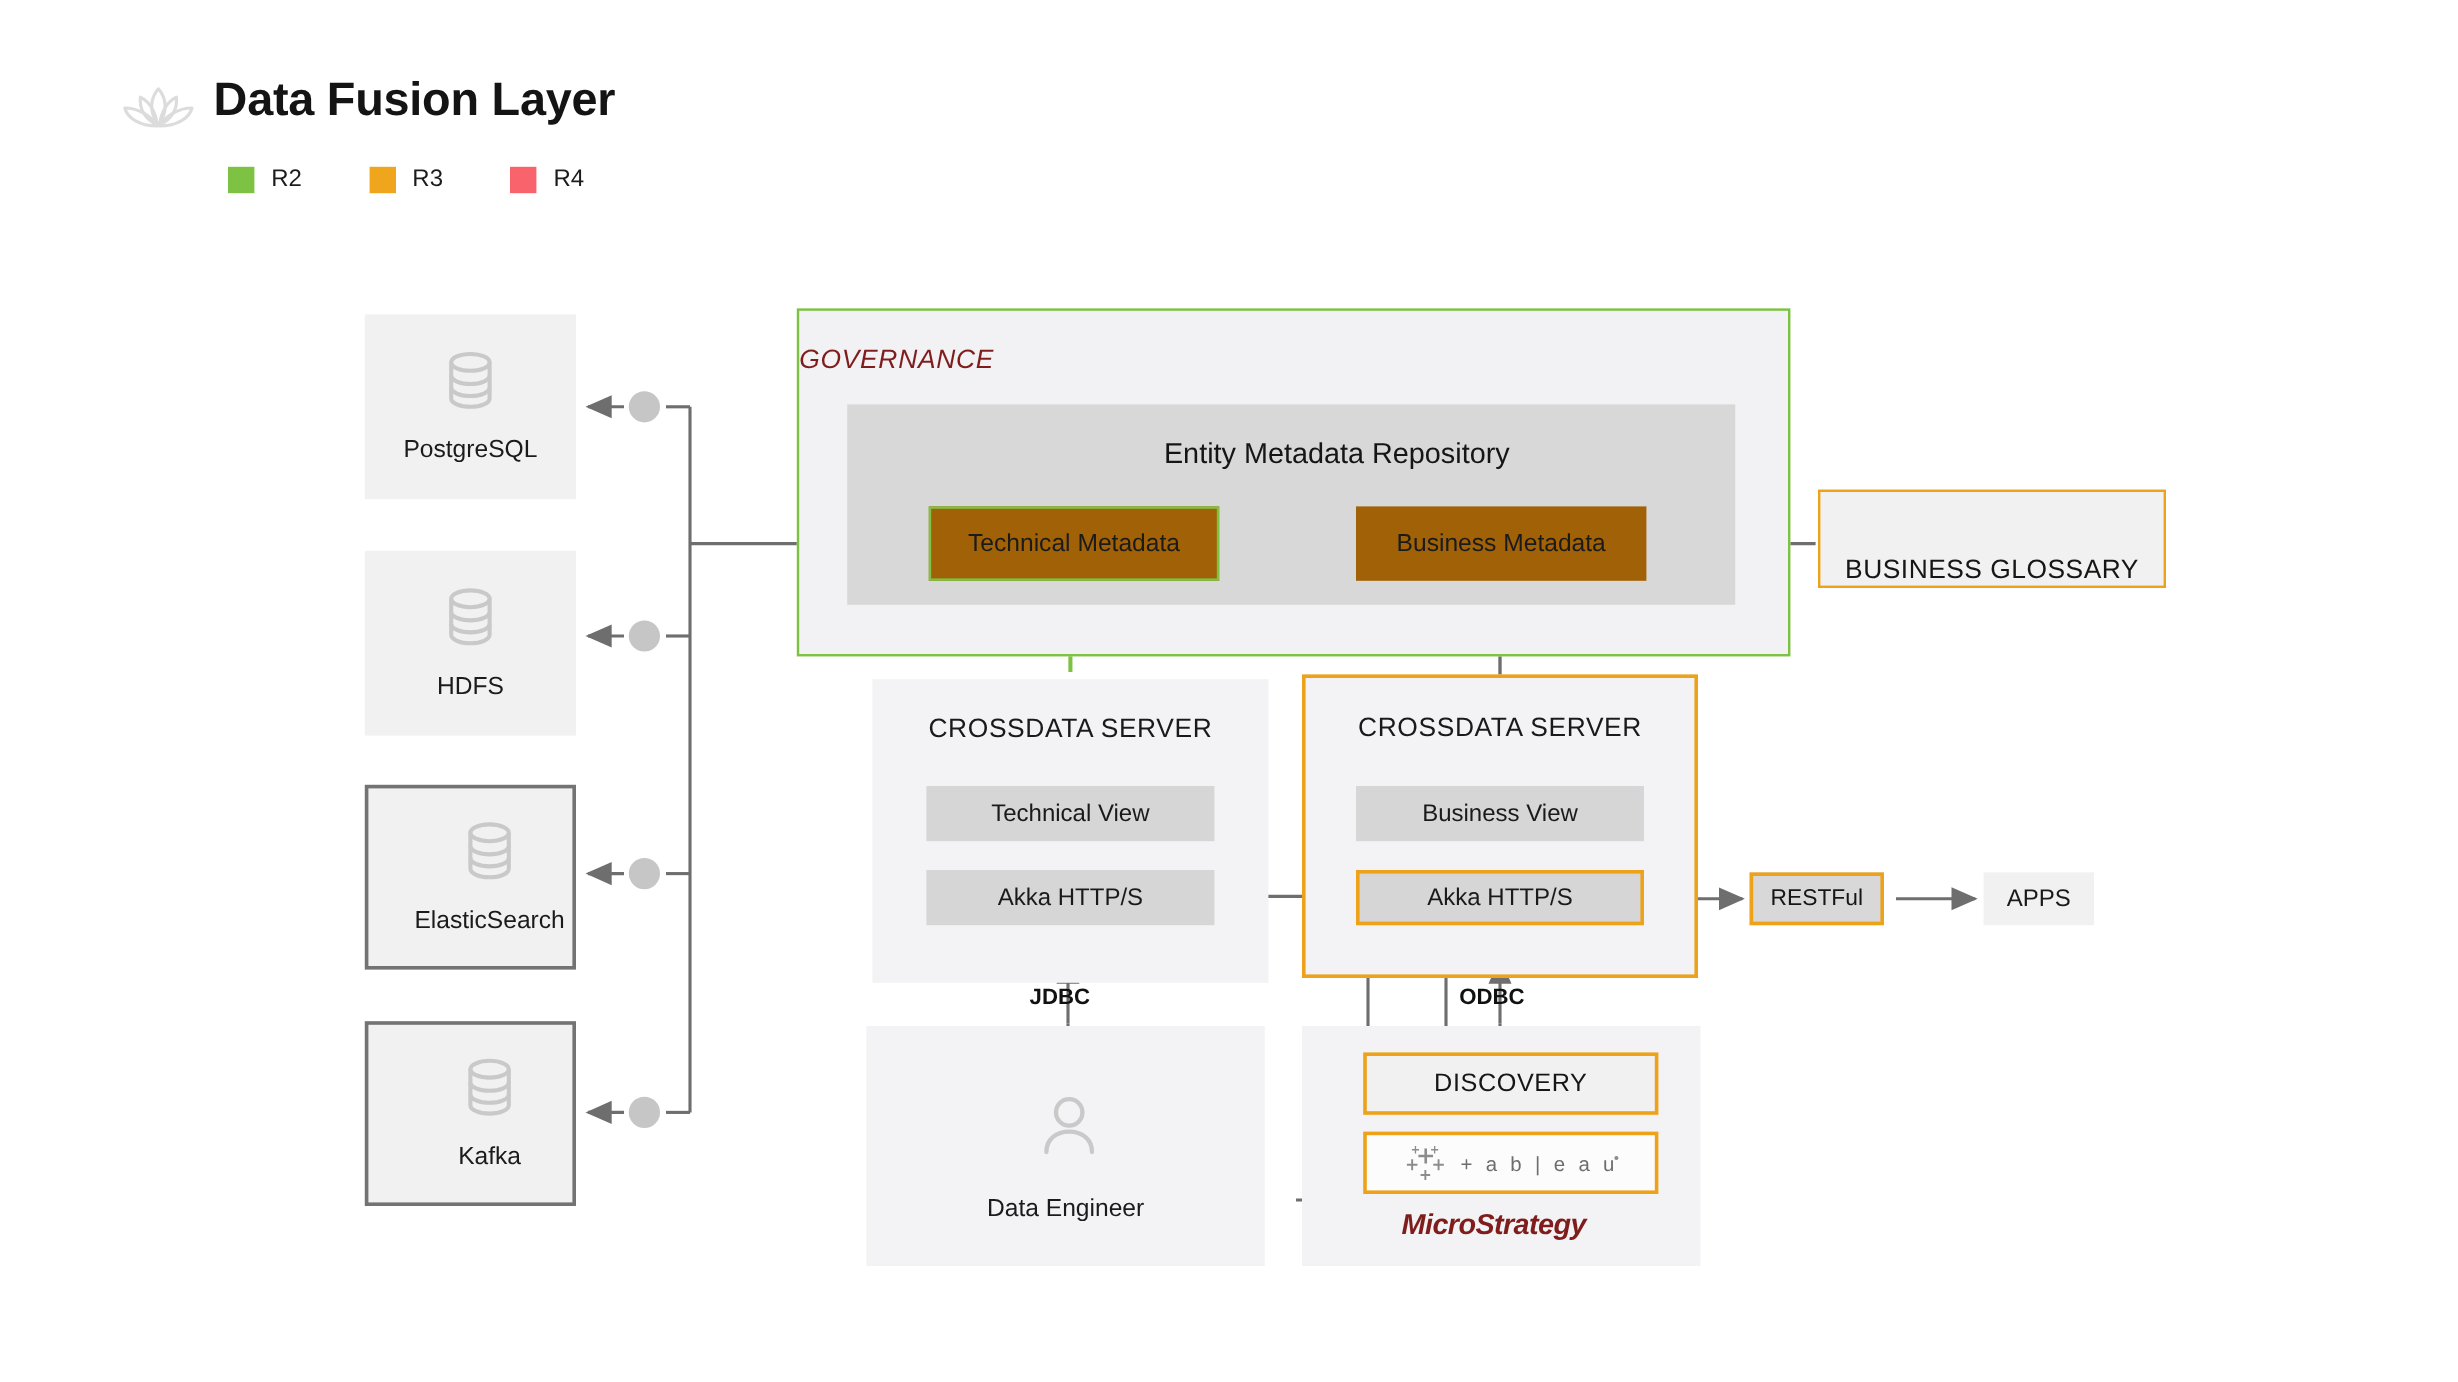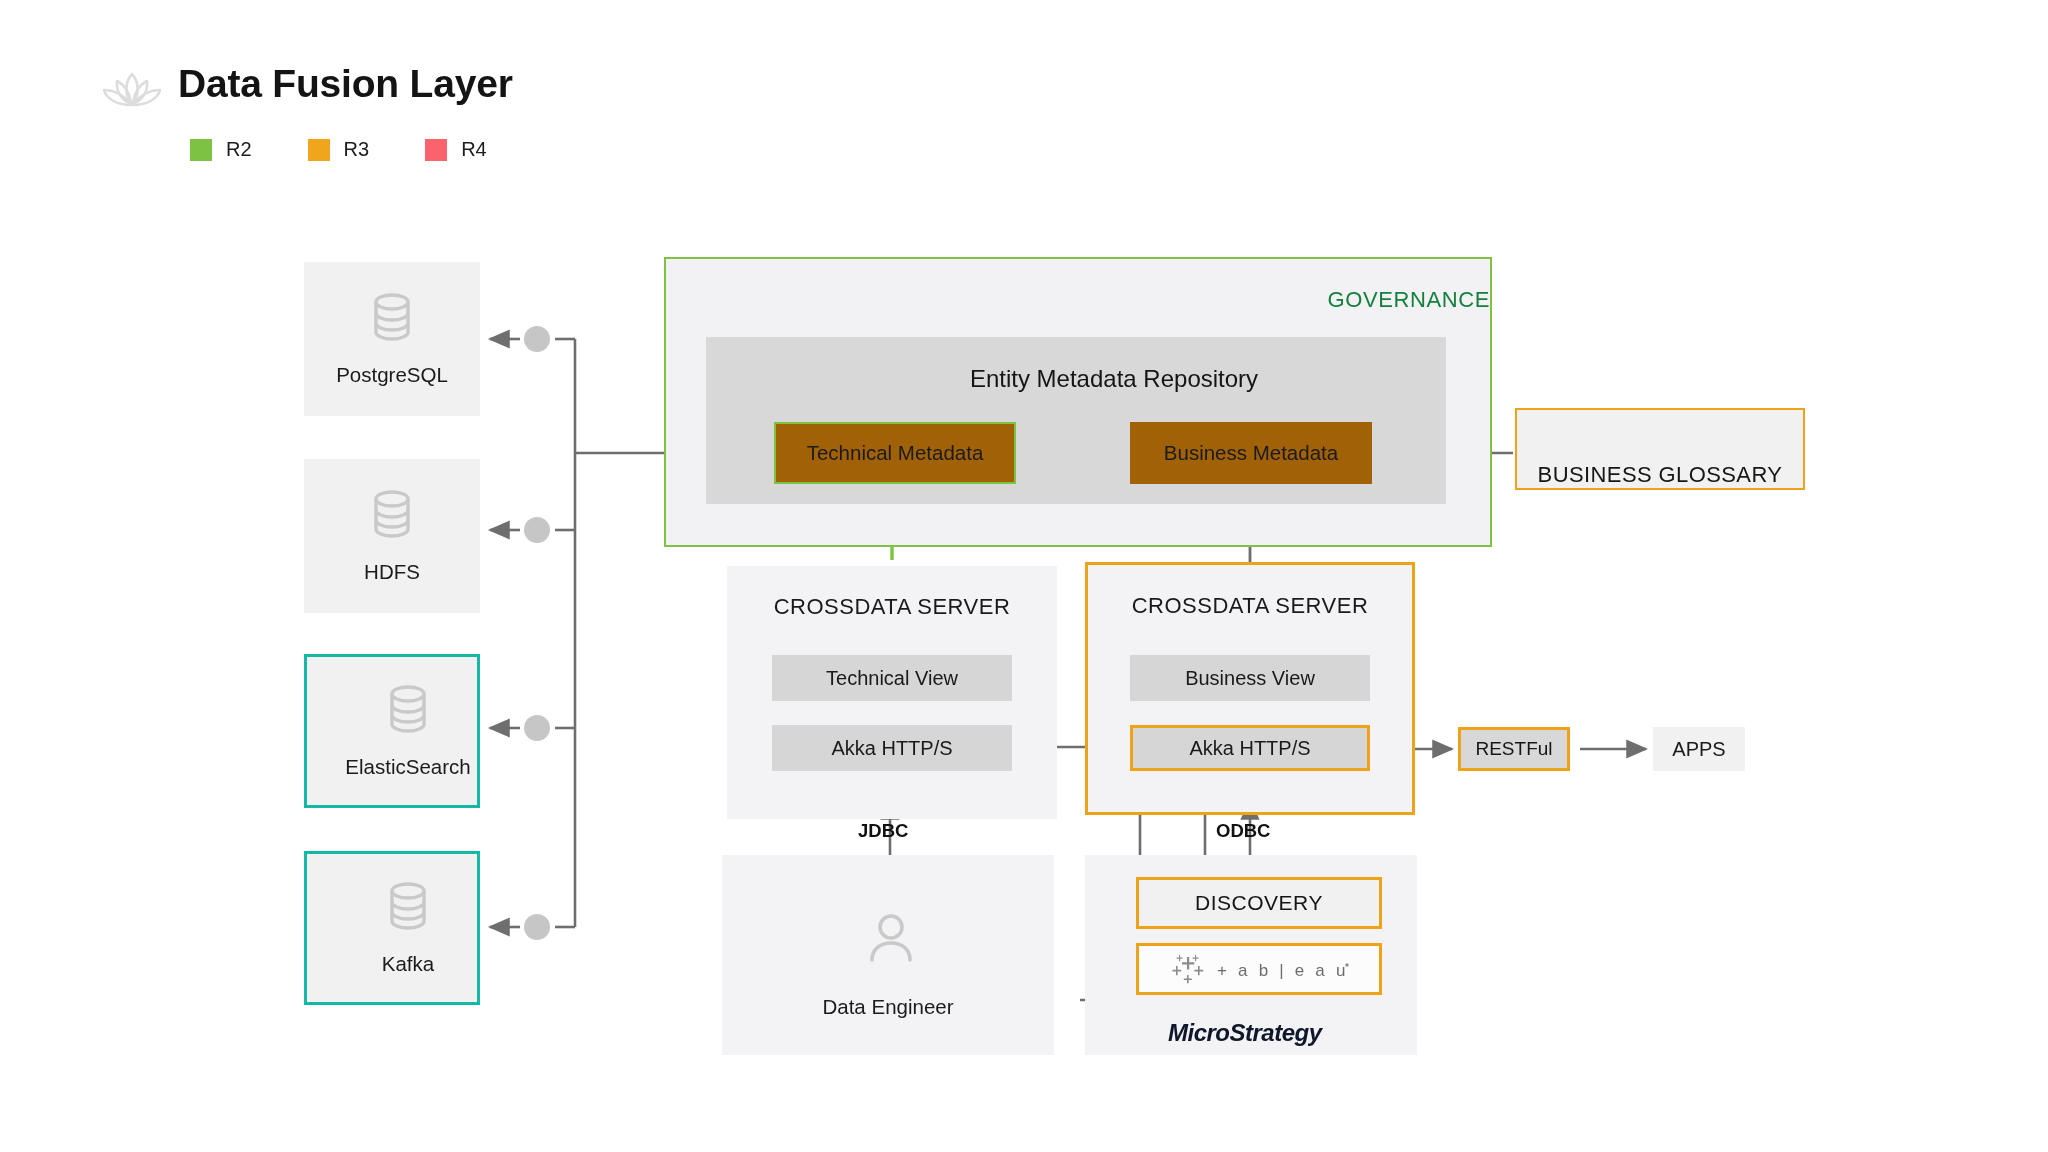--- a/index.html
+++ b/index.html
@@ -23,30 +23,30 @@
   .swatch { width: 22px; height: 22px; }
   .legend-label { font-size: 20px; color: #1c1c1c; }
 
   
   .box { position: absolute; display: flex; align-items: center; justify-content: center; }
   .src-box {
     width: 176px; height: 154px;
     background: #f1f1f2;
     flex-direction: column; justify-content: center; gap: 4px;
   }
-  .src-box.bordered { border: 3px solid #14b8a6; background: #f1f1f2; padding-left: 32px; }
+  .src-box.bordered { border: 3px solid #737373; background: #f1f1f2; padding-left: 32px; }
   .src-icon { width: 46px; height: 52px; margin-bottom: 16px; }
   .src-label { font-size: 20.5px; color: #1b1b1b; }
 
   .governance {
     left: 664px; top: 257px; width: 828px; height: 290px;
     background: #f2f1f3; border: 2.5px solid #7dc242;
   }
-  .gov-title { position: absolute; top: 28px; left: 0; width: 100%; text-align: right;
-    font-size: 22px; color: #15803d; letter-spacing: 0.6px; }
+  .gov-title { position: absolute; top: 28px; left: 0; width: 100%; text-align: left;
+    font-size: 22px; color: #7f1d1d; letter-spacing: 0.6px; font-style: italic; }
 
   .emr {
     left: 706px; top: 337px; width: 740px; height: 167px;
     background: #d8d8d8;
   }
   .emr-title { position: absolute; top: 28px; left: 16px; width: 100%; text-align: center;
     font-size: 24px; color: #151515; padding-left: 44px; }
 
   .meta-box {
     width: 242px; height: 62px; background: #a16207;
@@ -79,21 +79,21 @@
 
   .disc {
     width: 246px; height: 52px; background: #f1f1f2;
     border: 3px solid #eda21a; font-size: 21px; color: #161616; letter-spacing: 0.5px;
   }
   .tableau-box {
     width: 246px; height: 52px; background: #fcfcfc; border: 3px solid #eda21a;
   }
   .ms-logo {
     position: absolute; font-size: 24px; font-weight: bold; font-style: italic;
-    color: #0f172a; letter-spacing: -0.5px; margin-top: 12px;
+    color: #7f1d1d; letter-spacing: -0.5px;
   }
 
   .restful {
     left: 1458px; top: 727px; width: 112px; height: 44px;
     background: #d8d8d8; border: 3px solid #eda21a;
     font-size: 19px; color: #161616;
   }
   .apps {
     left: 1653px; top: 727px; width: 92px; height: 44px;
     background: #f1f1f2; font-size: 20px; color: #1b1b1b;

